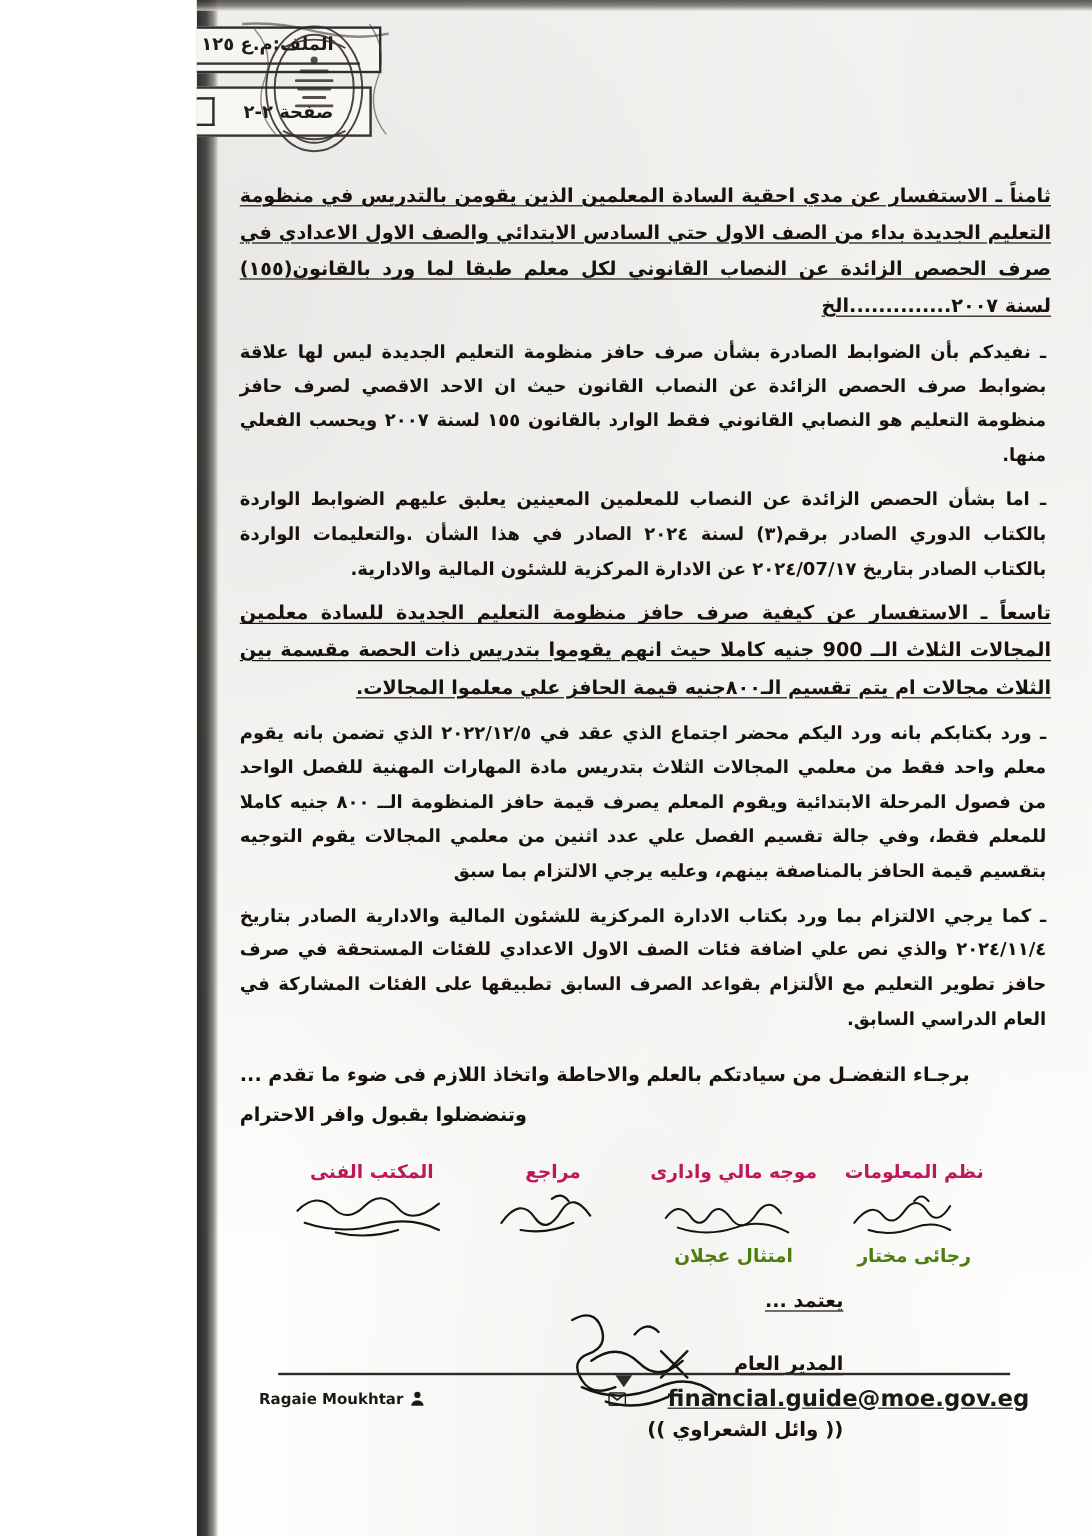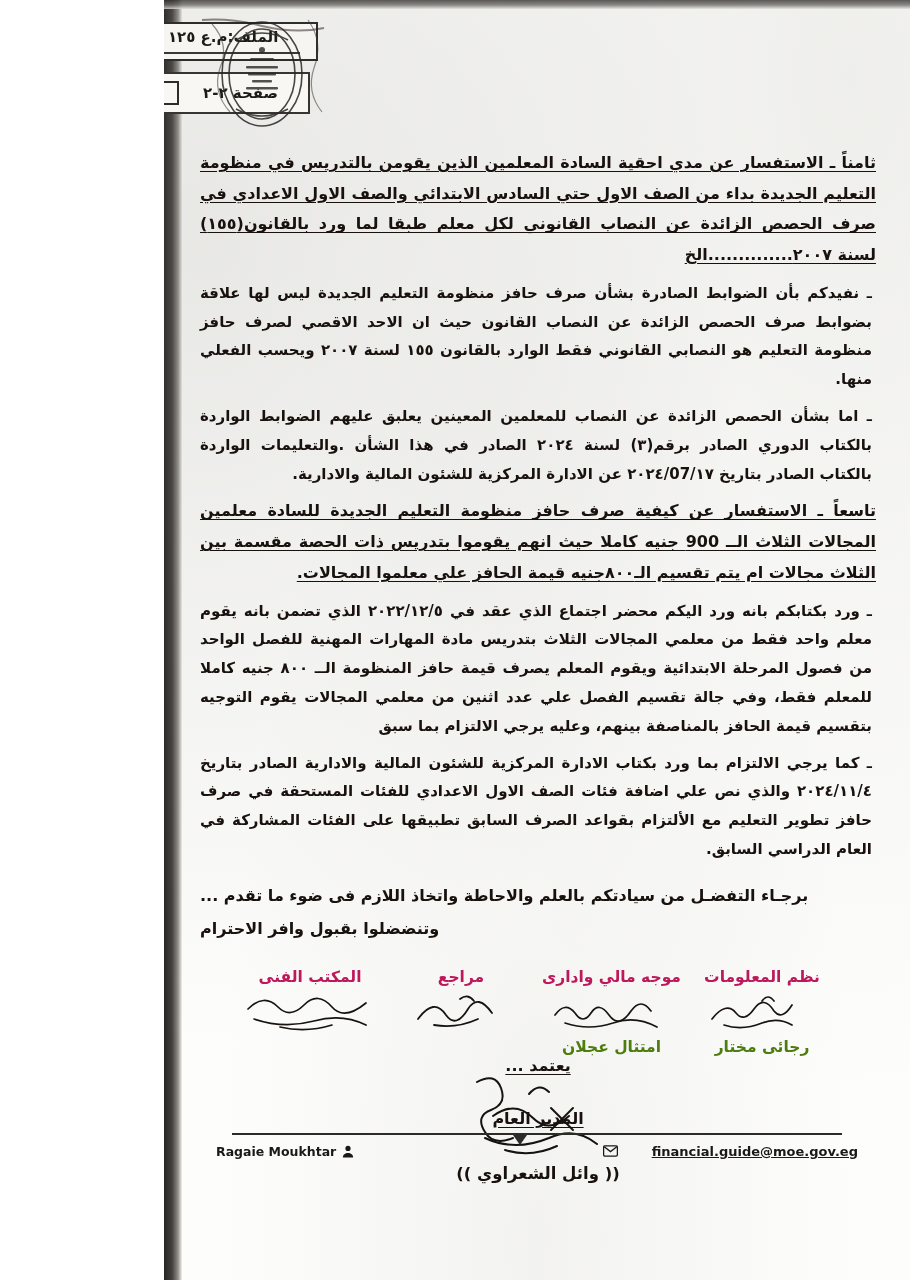--- a/index.html
+++ b/index.html
@@ -175,21 +175,21 @@
     align-items: center;
     justify-content: center;
   }
   .sig-name {
     font-size: 15.5px;
     font-weight: bold;
     color: #4d7c0f;
   }
 
   .approve {
-    text-align: center;
+    margin-top: 18px;
     direction: rtl;
   }
   .approve .a-label {
     font-size: 16px;
     font-weight: bold;
     text-decoration: underline;
     text-underline-offset: 3px;
   }
   .approve .a-role {
     font-size: 16px;
@@ -245,21 +245,21 @@
     align-items: center;
     justify-content: space-between;
     gap: 8px;
     font-size: 12.5px;
     font-weight: bold;
     color: #1b1916;
     padding: 0 12px;
   }
   .fitem { display: flex; align-items: center; gap: 6px; white-space: nowrap; }
   .fitem .ficon { display: inline-flex; align-items: center; }
-  .femail { text-decoration: underline; font-size: 13px; direction: ltr; padding-left: 28px; }
+  .femail { text-decoration: underline; font-size: 19px; direction: ltr; padding-left: 28px; }
   .fname { direction: ltr; font-size: 12.5px; }
 </style>
 </head>
 <body>
 
 <div class="page">
   <div class="scan-edge-left"></div>
   <div class="scan-edge-top"></div>
   <div class="scan-noise"></div>
 

